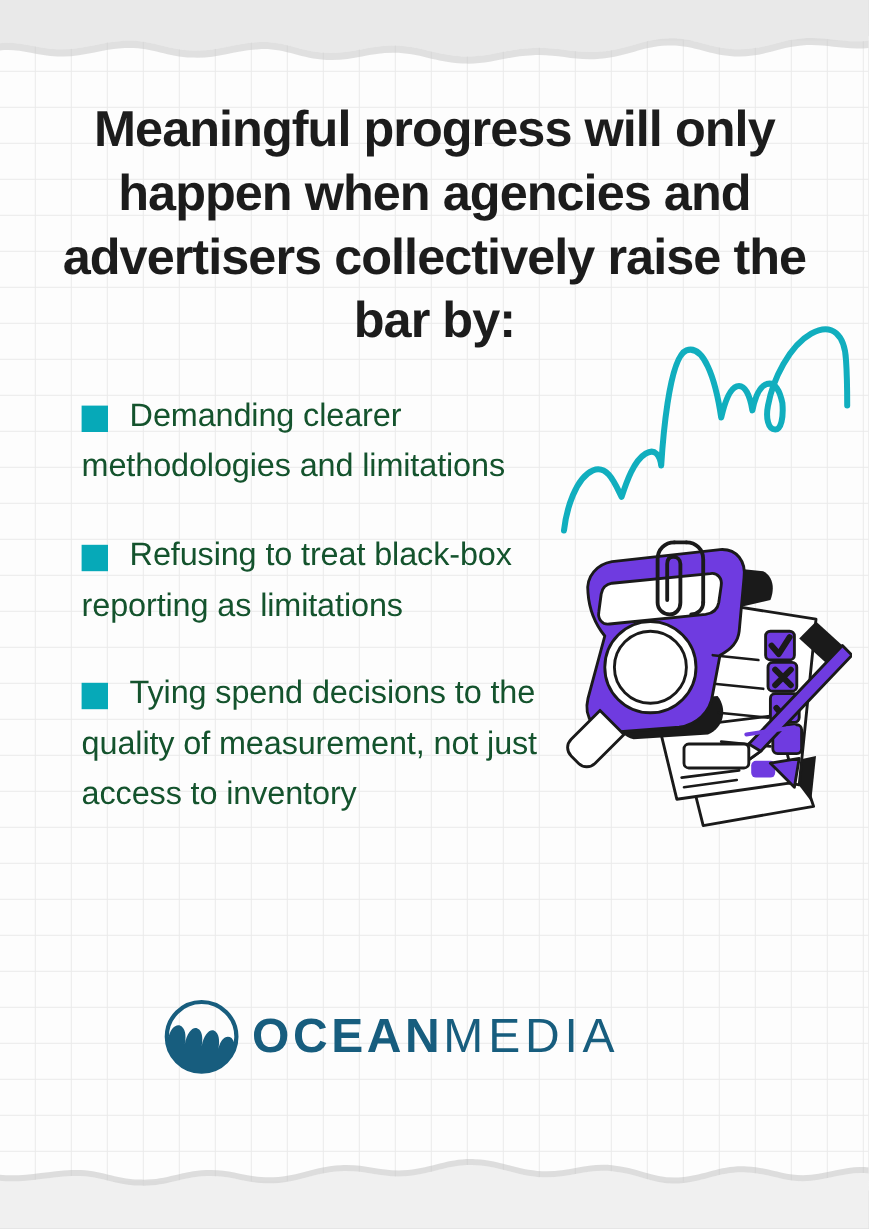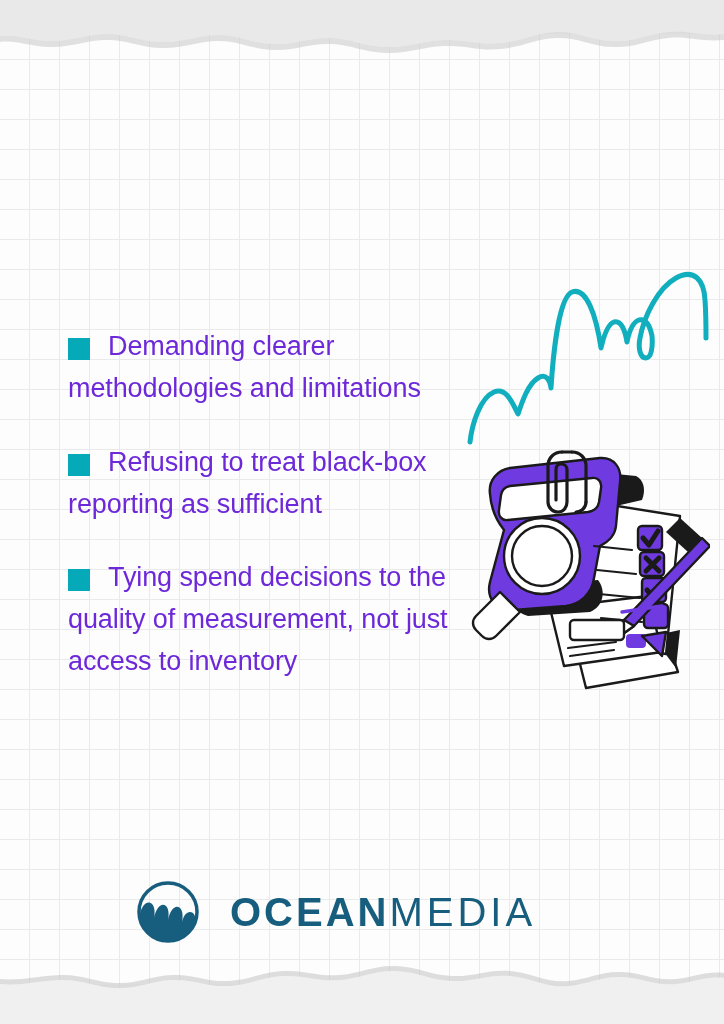--- a/index.html
+++ b/index.html
@@ -104,21 +104,21 @@
     width: 22px;
     height: 22px;
     background: #06a9b8;
   }
   .bullet-text {
     display: block;
     padding-left: 0;
     text-indent: 40px;
     font-size: 27px;
     line-height: 1.55;
-    color: #6d28d9;
+    color: #14532d;
     letter-spacing: -0.1px;
   }
   .bullet-text.hang { text-indent: 40px; }
 
   
   .doodle {
     position: absolute;
     left: 462px;
     top: 252px;
     width: 252px;
@@ -131,24 +131,24 @@
     left: 466px;
     top: 440px;
     width: 244px;
     height: 250px;
   }
 
   
   .logo {
     position: absolute;
     left: 136px;
-    top: 880px;
+    top: 832px;
     display: flex;
     align-items: center;
-    gap: 30px;
+    gap: 10px;
     justify-content: center;
   }
   .logo-mark { width: 64px; height: 64px; display: block; }
   .logo-word {
     font-size: 40px;
     color: #175d7e;
     white-space: nowrap;
     line-height: 1;
   }
   .logo-ocean {
@@ -198,20 +198,21 @@
              C532,14 546,24 568,22 C590,20 600,12 622,13 C644,14 654,22 676,20
              C696,18 706,12 724,14 L724,9 C706,7 696,13 676,15
              C654,17 644,9 622,8 C600,7 590,15 568,17 C546,19 532,9 510,7
              C488,5 474,13 452,12 C430,11 418,3 396,2 C374,1 362,9 340,11
              C318,13 306,6 284,7 C262,8 250,16 228,17 C206,18 194,10 172,11
              C150,12 138,20 116,19 C94,18 82,10 60,11 C38,12 20,17 0,15 Z" fill="#bdbdbd" opacity="0.5"></path>
   </svg>
 
   <div class="content">
 
+    <h1 class="title">Meaningful progress will only happen when agencies and advertisers collectively raise the bar by:</h1>
 
     <svg class="doodle" viewBox="0 0 252 196">
       <path d="M8,190 C10,172 18,146 32,140 C44,135 50,150 56,162
                C60,150 66,132 76,126 C84,121 88,128 89,136
                C90,120 95,46 110,40 C124,35 134,62 139,96
                C142,83 146,72 152,70 C159,68 163,78 165,90
                C167,80 171,70 177,68 C184,66 188,74 190,84
                C191,96 189,106 184,106 C178,106 176,96 178,86
                C182,64 196,36 214,26 C232,16 242,28 243,48
                C244,62 244,76 244,86" fill="none" stroke="#11aebe" stroke-width="5" stroke-linecap="round" stroke-linejoin="round"></path>
@@ -288,21 +289,21 @@
       </g>
     </svg>
 
     <ul class="bullets">
       <li class="bullet">
         <span class="bullet-marker"></span>
         <span class="bullet-text hang">Demanding clearer methodologies and limitations</span>
       </li>
       <li class="bullet">
         <span class="bullet-marker"></span>
-        <span class="bullet-text hang">Refusing to treat black-box reporting as sufficient</span>
+        <span class="bullet-text hang">Refusing to treat black-box reporting as limitations</span>
       </li>
       <li class="bullet">
         <span class="bullet-marker"></span>
         <span class="bullet-text hang">Tying spend decisions to the quality of measurement, not just access to inventory</span>
       </li>
     </ul>
 
     <div class="logo">
       <svg class="logo-mark" viewBox="0 0 64 64">
         <circle cx="32" cy="32" r="29" fill="none" stroke="#175d7e" stroke-width="3.5"></circle>

